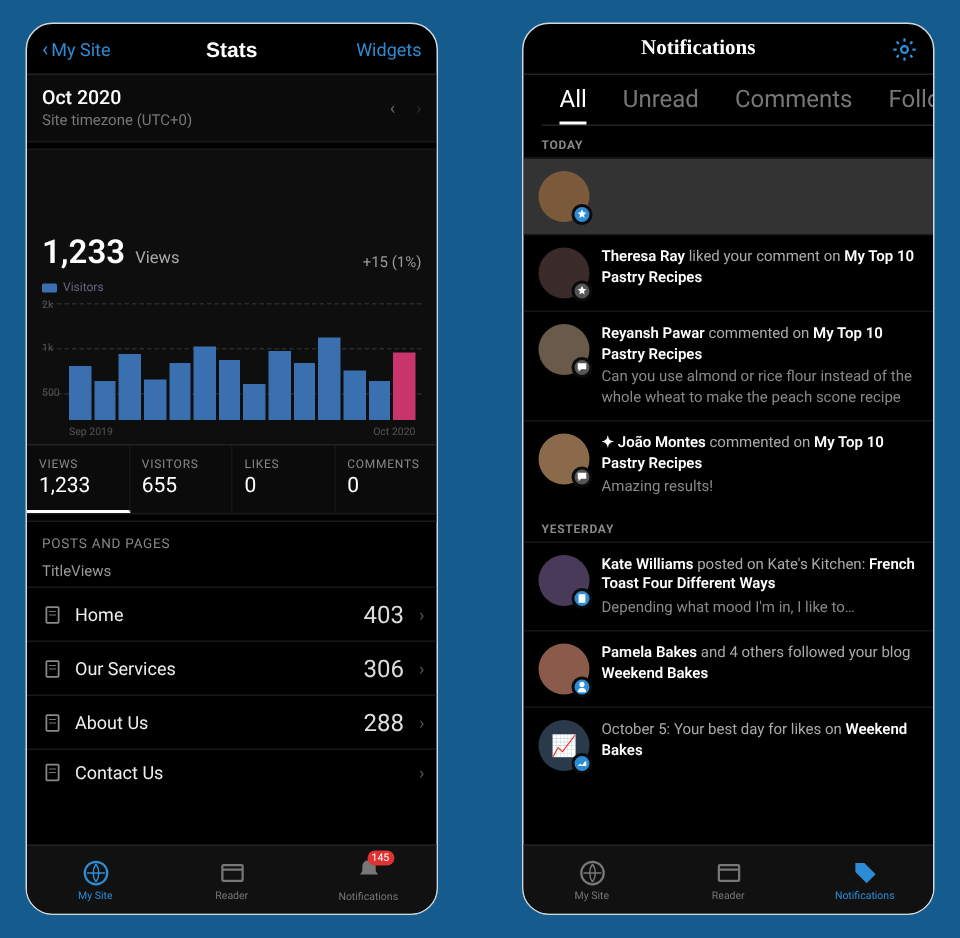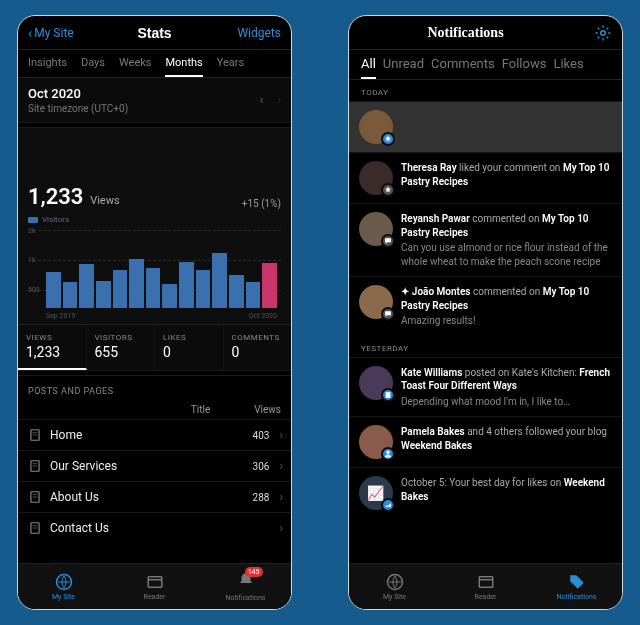--- a/index.html
+++ b/index.html
@@ -92,52 +92,52 @@
   
   .statstrip { display:flex; border-top:1px solid #222; background:#0b0b0b; }
   .statstrip .st { flex:1; padding:8px 8px; border-right:1px solid #161616;}
   .statstrip .st:last-child{border-right:none;}
   .statstrip .st .l{font-size:8px; color:#888; letter-spacing:0.5px;}
   .statstrip .st .v{font-size:14px; color:#fff; margin-top:2px;}
   .statstrip .st.active{border-bottom:2px solid #fff;}
 
   
   .section-h { font-size:9px; color:#888; padding:10px 10px 4px 10px; letter-spacing:0.5px;}
-  .listhead { display:flex; justify-content:flex-end; padding:4px 10px; font-size:10px; color:#999;gap:44px;}
+  .listhead { display:flex; justify-content:flex-start; padding:4px 10px; font-size:10px; color:#999;}
   .row {
     display:flex; align-items:center; gap:8px; padding:8px 6px 8px 10px;
     border-top:1px solid #181818;
   }
   .row .ric { width:14px; height:14px; color:#888; flex-shrink:0;}
   .row .title { flex:1; color:#eee; font-size:12px;}
-  .row .num { color:#ddd; font-size:10px;}
+  .row .num { color:#ddd; font-size:16px;}
   .row .go  { color:#555; font-size:12px; padding:0 2px;}
 
   
   .bottomnav {
     margin-top:auto;
     height:46px;
     background:#111;
     border-top:1px solid #222;
     display:flex;
   }
   .bottomnav .item{flex:1; display:flex; flex-direction:column; align-items:center; justify-content:center; gap:2px; color:#777;}
   .bottomnav .item.active{color:#2d8cd6;}
   .bottomnav .item .nl{font-size:7px;}
   .bottomnav .badge{position:relative;}
   .bottomnav .badge .dot{
     position:absolute; top:-4px; right:-8px; background:#d33; color:#fff;
     font-size:7px; border-radius:7px; padding:1px 3px; min-width:12px; text-align:center;
   }
 
   
-  .ntabs { display:flex; gap:7px; padding:6px 12px 0 12px; font-size:13px; color:#777; border-bottom:1px solid #222;}
+  .ntabs { display:flex; gap:24px; padding:6px 12px 0 12px; font-size:16px; color:#777; border-bottom:1px solid #222;margin-left:12px;}
   .ntabs .tab{padding-bottom:6px;}
   .ntabs .tab.active{color:#fff; border-bottom:2px solid #fff;}
-  .daylabel{font-size:8px; color:#888; letter-spacing:0.5px; padding:8px 12px 4px 12px;}
+  .daylabel{font-size:8px; color:#888; letter-spacing:0.5px; padding:8px 12px 4px 12px;font-weight:bold;}
   .nlist{flex:1; overflow:hidden;}
   .nrow{display:flex; gap:8px; padding:8px 10px; border-top:1px solid #161616;}
   .nrow.hl{background:#333;}
   .avwrap{position:relative; width:34px; height:34px; flex-shrink:0;}
   .av{width:34px; height:34px; border-radius:50%; background:#5a4a3a; display:flex; align-items:center; justify-content:center; color:#fff; font-size:14px;}
   .minibadge{
     position:absolute; bottom:-2px; right:-2px; width:14px; height:14px; border-radius:50%;
     background:#2d8cd6; border:2px solid #0b0b0b; display:flex; align-items:center; justify-content:center;
   }
   .minibadge.grey{background:#555;}
@@ -154,27 +154,20 @@
     <div class="side">
       <span class="chev">‹</span>
       <span>My Site</span>
     </div>
     <div class="center" style="font-family:-apple-system,sans-serif;">Stats</div>
     <div class="side right">
       <span>Widgets</span>
     </div>
   </div>
 
-  <div class="tabs">
-    <div class="tab">Insights</div>
-    <div class="tab">Days</div>
-    <div class="tab">Weeks</div>
-    <div class="tab active">Months</div>
-    <div class="tab">Years</div>
-  </div>
 
   <div class="month-head">
     <div class="left">
       <div class="m">Oct 2020</div>
       <div class="tz">Site timezone (UTC+0)</div>
     </div>
     <div class="arrows">
       <span>‹</span>
       <span style="opacity:.35">›</span>
     </div>

